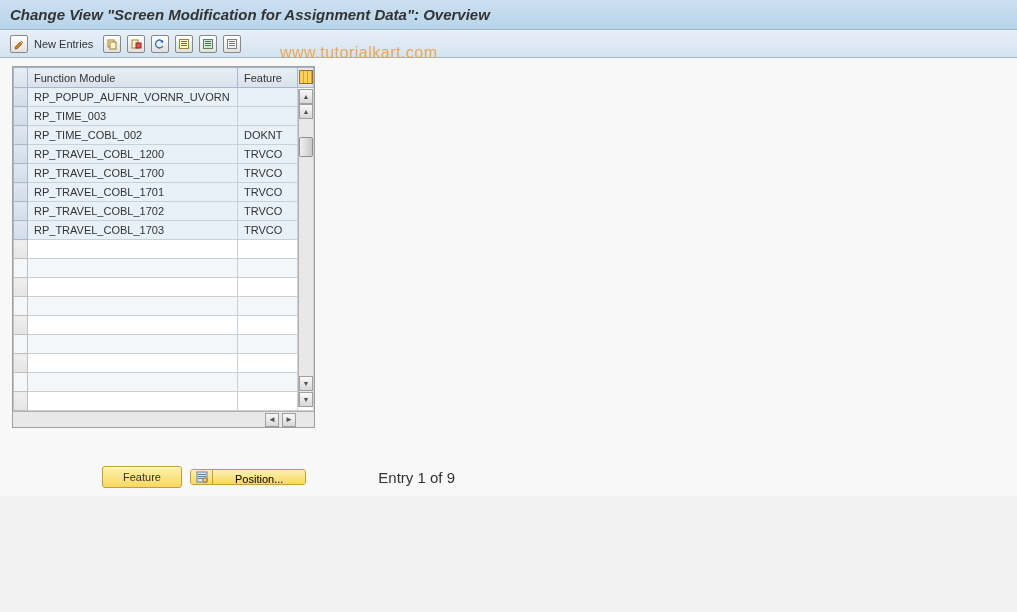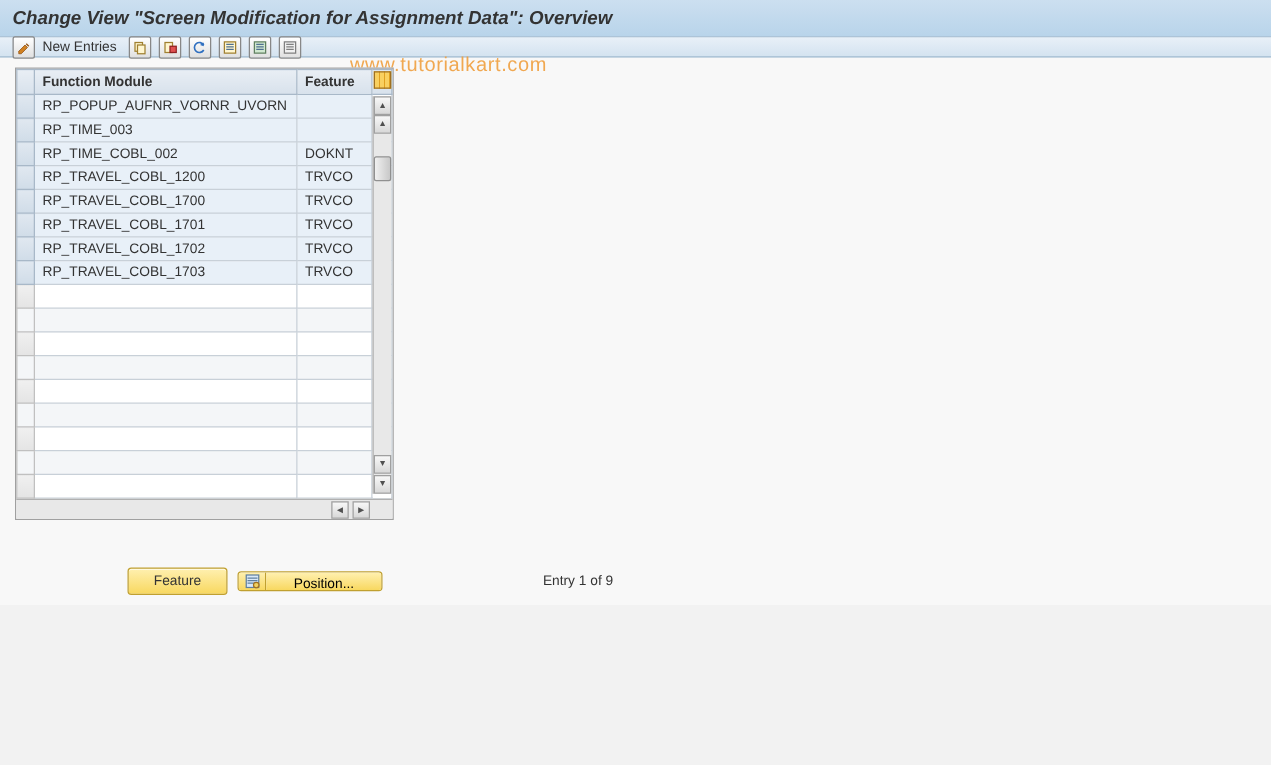--- a/index.html
+++ b/index.html
@@ -24,21 +24,21 @@
       color: #333;
     }
     .toolbar {
       background: linear-gradient(to bottom, #e8f0f8, #d4e3f0);
       padding: 4px 10px;
       border-bottom: 1px solid #9ab8d0;
       display: flex;
       align-items: center;
       gap: 6px;
       position: relative;
-      height: 16px;
+      height: 28px;
     }
     .toolbar-btn {
       width: 18px;
       height: 18px;
       border: 1px solid #888;
       background: linear-gradient(to bottom, #fff, #e0e0e0);
       border-radius: 2px;
       cursor: pointer;
       display: inline-flex;
       align-items: center;
@@ -72,21 +72,21 @@
       position: relative;
     }
     .data-table {
       border-collapse: collapse;
     }
     .data-table th {
       background: linear-gradient(to bottom, #e8eef4, #d8e2ec);
       border: 1px solid #a8b8c8;
       padding: 3px 6px;
       text-align: left;
-      font-weight: bold;
+      font-weight: normal;
       color: #333;
       font-size: 11px;
       height: 20px;
     }
     .data-table th.sel-col { width: 14px; }
     .data-table th.col1 { width: 210px; }
     .data-table th.col2 { width: 60px; position: relative;}
     .data-table th.config-col { width: 16px; padding:0; text-align:center;}
     .data-table td {
       border: 1px solid #c8d0d8;
@@ -194,22 +194,22 @@
       display:flex; align-items:center; justify-content:center;
     }
     .gold-btn-wrap .textpart {
       background: linear-gradient(to bottom, #fff0b0, #f8d860);
       padding: 3px 22px;
       font-size: 11px;
       min-width: 90px;
       text-align:center;
     }
     .entry-text {
-      margin-left: 120px;
-      font-size: 11px;
+      margin-left: 64px;
+      font-size: 15px;
       color: #333;
     }
     .mini-svg { width:12px; height:12px; }
   </style>
 </head>
 <body>
 
 <div class="title-bar">
   <span class="title-text">Change View "Screen Modification for Assignment Data": Overview</span>
 </div>

